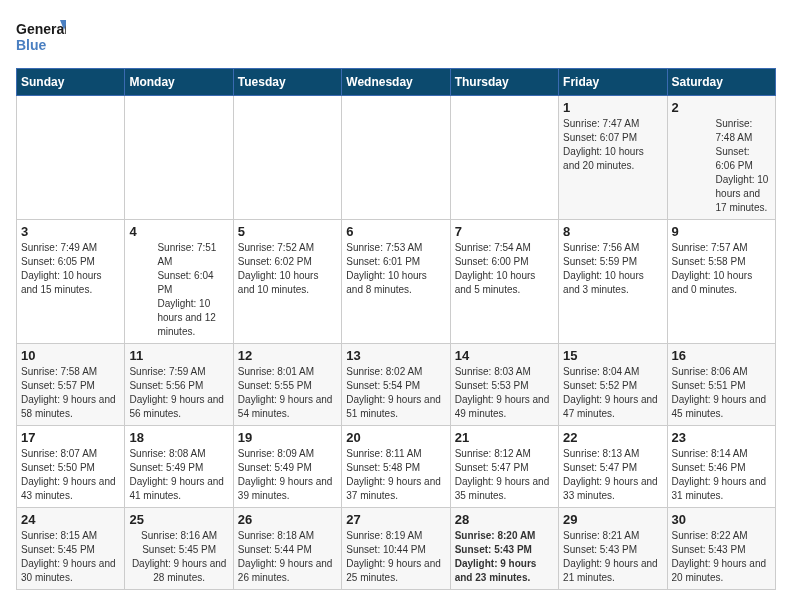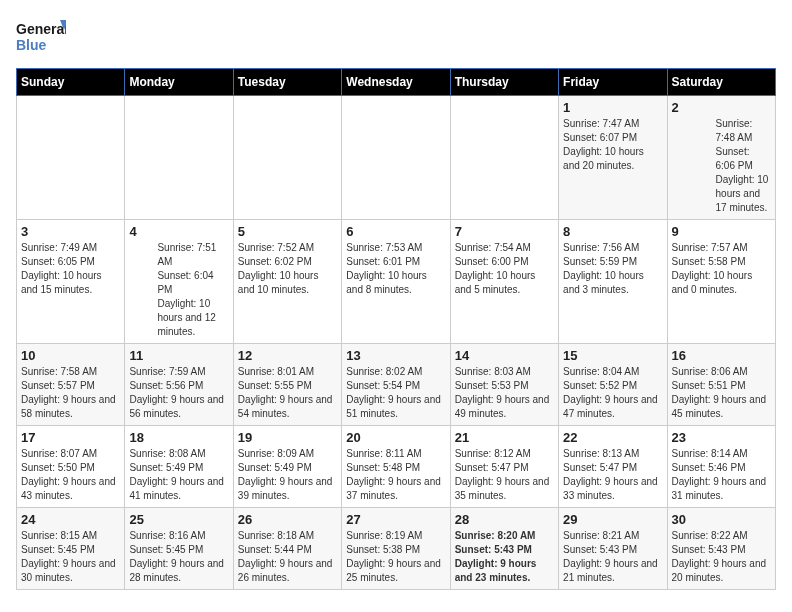--- a/index.html
+++ b/index.html
@@ -32,21 +32,21 @@
     .cal-subtitle {
       font-size: 16px;
       color: #555;
     }
     .calendar {
       width: 100%;
       border-collapse: collapse;
       font-size: 11px;
     }
     .calendar thead th {
-      background: #000000;
+      background: #0c4a6e;
       color: #fff;
       padding: 6px 4px;
       text-align: left;
       font-size: 12px;
       font-weight: bold;
       border: 1px solid #3a6ab1;
     }
     .calendar tbody td {
       border: 1px solid #ccc;
       vertical-align: top;
@@ -260,34 +260,34 @@
       </tr>
       <tr>
         <td>
           <span class="day-number">24</span>
           <div class="day-info" style="white-space: pre-line;">Sunrise: 8:15 AM
 Sunset: 5:45 PM
 Daylight: 9 hours and 30 minutes.</div>
         </td>
         <td>
           <span class="day-number">25</span>
-          <div class="day-info" style="white-space: pre-line;">Sunrise: 8:16 AM
+          <div class="day-info" style="white-space: pre-line; text-align: center;">Sunrise: 8:16 AM
 Sunset: 5:45 PM
 Daylight: 9 hours and 28 minutes.</div>
         </td>
         <td>
           <span class="day-number">26</span>
           <div class="day-info" style="white-space: pre-line;">Sunrise: 8:18 AM
 Sunset: 5:44 PM
 Daylight: 9 hours and 26 minutes.</div>
         </td>
         <td>
           <span class="day-number">27</span>
           <div class="day-info" style="white-space: pre-line;">Sunrise: 8:19 AM
-Sunset: 5:38 PM
+Sunset: 10:44 PM
 Daylight: 9 hours and 25 minutes.</div>
         </td>
         <td>
           <span class="day-number">28</span>
           <div class="day-info" style="white-space: pre-line; font-weight: bold;">Sunrise: 8:20 AM
 Sunset: 5:43 PM
 Daylight: 9 hours and 23 minutes.</div>
         </td>
         <td>
           <span class="day-number">29</span>

